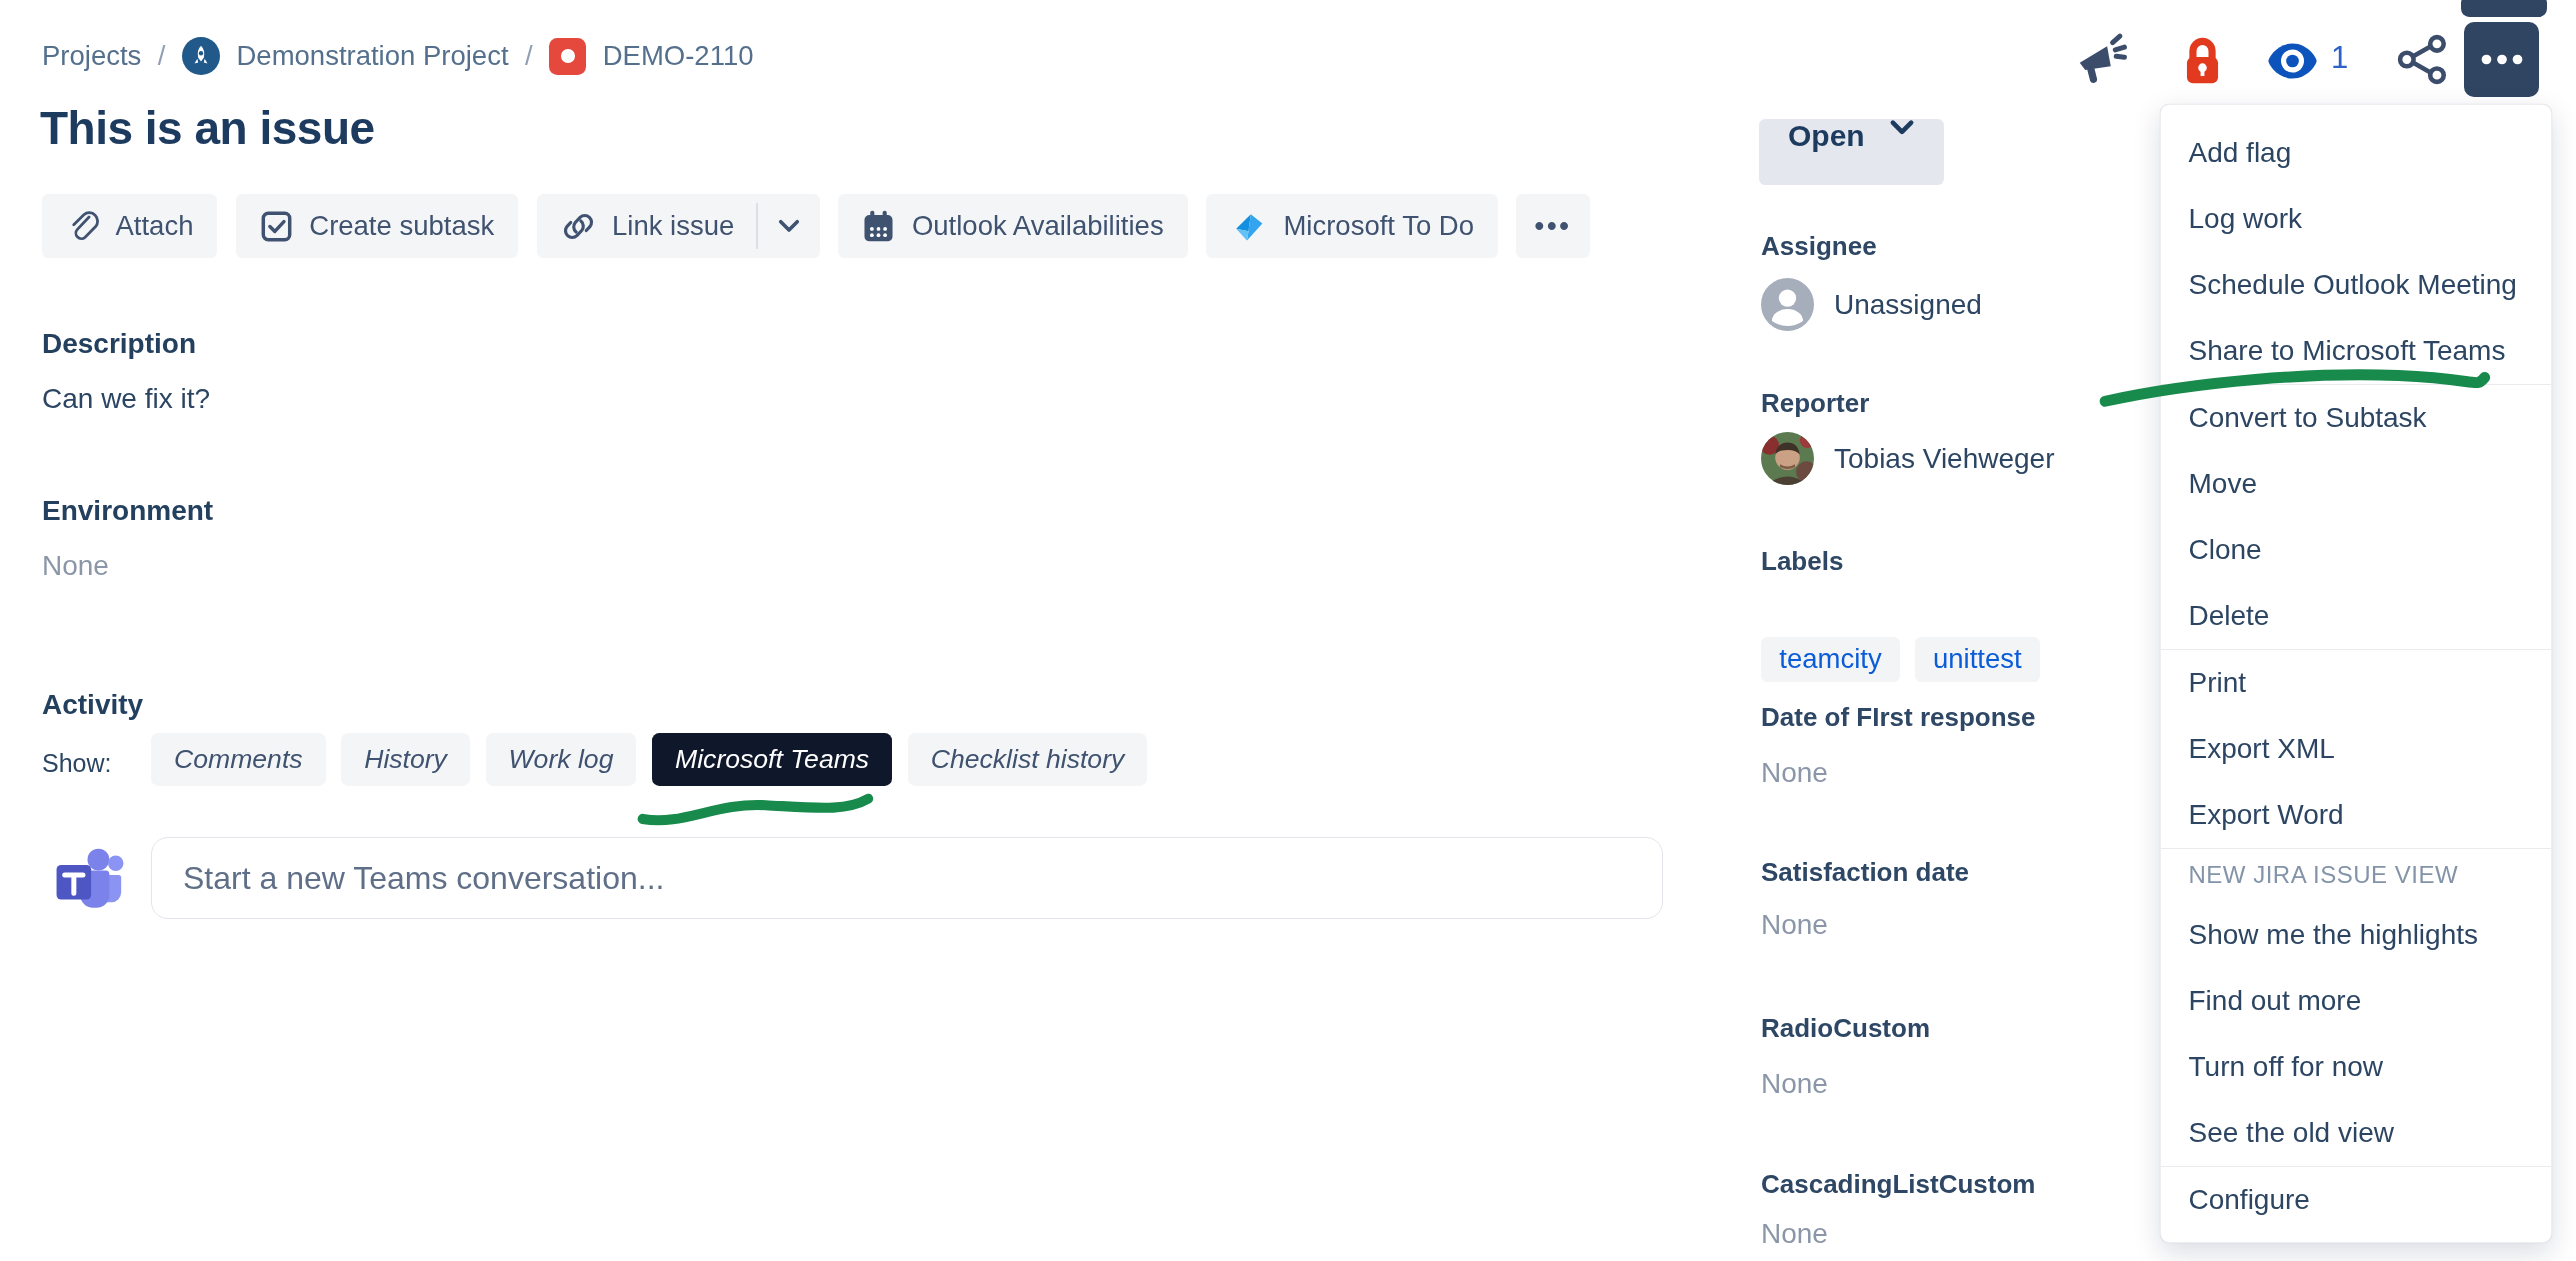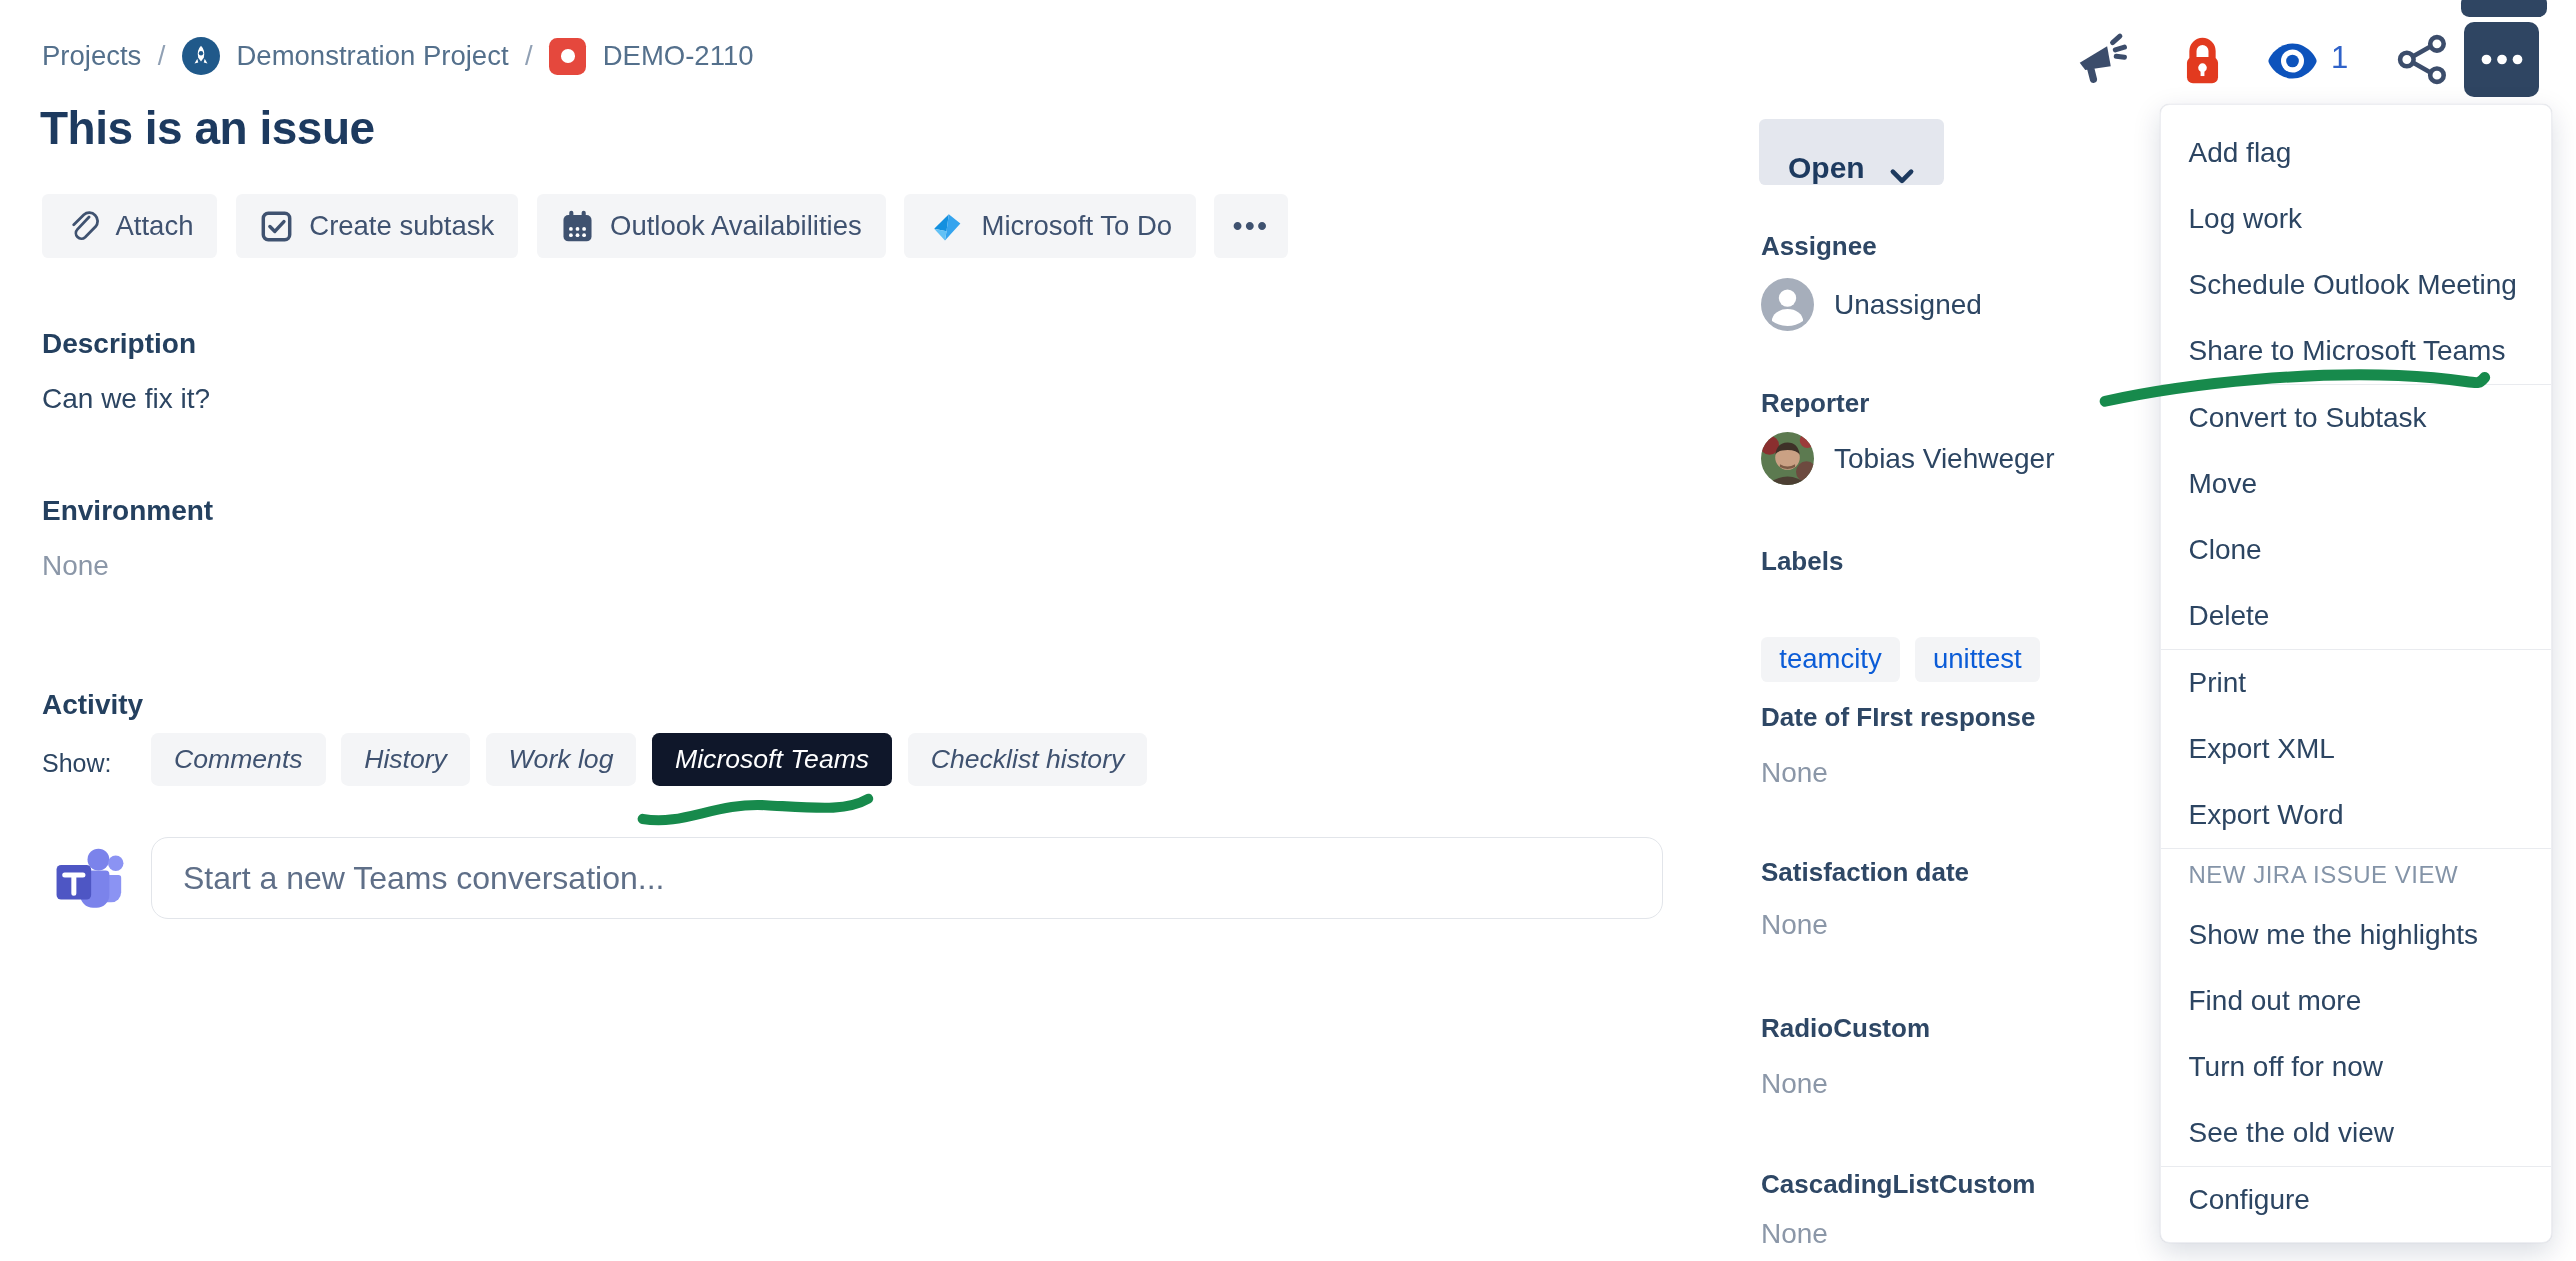--- a/index.html
+++ b/index.html
@@ -38,21 +38,21 @@
   .tabs { position:absolute; left:151px; top:733px; display:flex; gap:15.6px; height:53px;font-style:italic; }
   .tab { display:flex; align-items:center; padding:0 23px; background:#f4f5f7; border-radius:7.3px; font-size:26.6px; color:#3f5270; cursor:pointer; white-space:nowrap; }
   .tab.selected { background:#0f172a; color:#fff; }
 
   
   .teams-logo { position:absolute; left:51px; top:845px; }
   .teams-input { position:absolute; left:151px; top:837px; width:1512px; height:82px; border:1.8px solid #e2e5ea; border-radius:17px; font-size:32px; color:#2c4562; padding:0 31px; outline:none; font-family:"Liberation Sans",sans-serif; }
   .teams-input::placeholder { color:#5f6f88; opacity:1; }
 
   
-  .status-btn { position:absolute; left:1759px; top:119px; height:66px; display:flex; align-items:flex-end; gap:24px; background:#e4e7ee; border-radius:6.4px; padding:0 29px; font-size:30px; font-weight:600; color:#1d3a5f; cursor:pointer; }
+  .status-btn { position:absolute; left:1759px; top:119px; height:66px; display:flex; align-items:flex-start; gap:24px; background:#e4e7ee; border-radius:6.4px; padding:0 29px; font-size:30px; font-weight:600; color:#1d3a5f; cursor:pointer; }
   .f-label { position:absolute; left:1761px; font-size:26px; font-weight:600; color:#2e4765; }
   .f-value { position:absolute; left:1761px; font-size:28px; color:#2c4562; }
   .person-row { position:absolute; left:1761px; display:flex; align-items:center; gap:20px; font-size:28px; color:#2c4562;text-align:right; }
   .chips { position:absolute; left:1761px; display:flex; gap:14.7px;margin-top:45px; }
   .chip { background:#f3f4f6; border-radius:6.4px; padding:6.4px 18.3px; font-size:27.5px; color:#0b5cd7; cursor:pointer; }
 
   
   .hicon { position:absolute; cursor:pointer; }
   .watch-count { position:absolute; left:2331px; top:40px; font-size:31px; color:#2f62c9; cursor:pointer; }
   .more-btn { position:absolute; left:2464px; top:22px; width:75px; height:75px; border-radius:10px; background:#2f4562; display:flex; align-items:center; justify-content:center; cursor:pointer; }
@@ -137,20 +137,35 @@
           <path d="M31 11 L15 28 a7.5 7.5 0 0 0 10.6 10.6 L40 24 a11.5 11.5 0 0 0 -16.2 -16.2 L10 21.5" stroke="#3f5270" stroke-width="3.8" fill="none" stroke-linecap="round"></path>
         </svg>
       <span>Attach</span>
     </div>
     <div class="tbtn">
       <svg width="33" height="33" viewBox="0 0 40 40">
           <rect x="4" y="4" width="32" height="32" rx="6" stroke="#3f5270" stroke-width="4.2" fill="none"></rect>
           <path d="M12 20 l6 6 l11 -12" stroke="#3f5270" stroke-width="4.2" fill="none" stroke-linecap="round" stroke-linejoin="round"></path>
         </svg>
       <span>Create subtask</span>
+    </div>
+    <div class="split">
+      <div class="main">
+        <svg width="35" height="35" viewBox="0 0 44 44">
+            <path d="M19 29 a8.5 8.5 0 0 1 -1 -12 l6 -6.5 a8.5 8.5 0 0 1 12.3 11.7 l-4.5 4.8" stroke="#3f5270" stroke-width="4" fill="none" stroke-linecap="round"></path>
+            <path d="M25 15 a8.5 8.5 0 0 1 1 12 l-6 6.5 a8.5 8.5 0 0 1 -12.3 -11.7 l4.5 -4.8" stroke="#3f5270" stroke-width="4" fill="none" stroke-linecap="round"></path>
+          </svg>
+        <span>Link issue</span>
+      </div>
+      <div class="sep"></div>
+      <div class="dd">
+        <svg width="22" height="14.7" viewBox="0 0 24 16">
+            <path d="M3 3 L12 12 L21 3" stroke="#3f5270" stroke-width="4" fill="none" stroke-linecap="round" stroke-linejoin="round"></path>
+          </svg>
+      </div>
     </div>
     <div class="tbtn">
       <svg width="33" height="35" viewBox="0 0 40 42">
           <rect x="3" y="7" width="34" height="32" rx="6" fill="#3f5270"></rect>
           <rect x="10" y="2" width="5" height="9" rx="2.4" fill="#3f5270"></rect>
           <rect x="25" y="2" width="5" height="9" rx="2.4" fill="#3f5270"></rect>
           <rect x="6" y="12" width="28" height="4" fill="#3f5270"></rect>
           <g fill="#fff">
             <circle cx="12" cy="24" r="2.3"></circle>
             <circle cx="20" cy="24" r="2.3"></circle>

